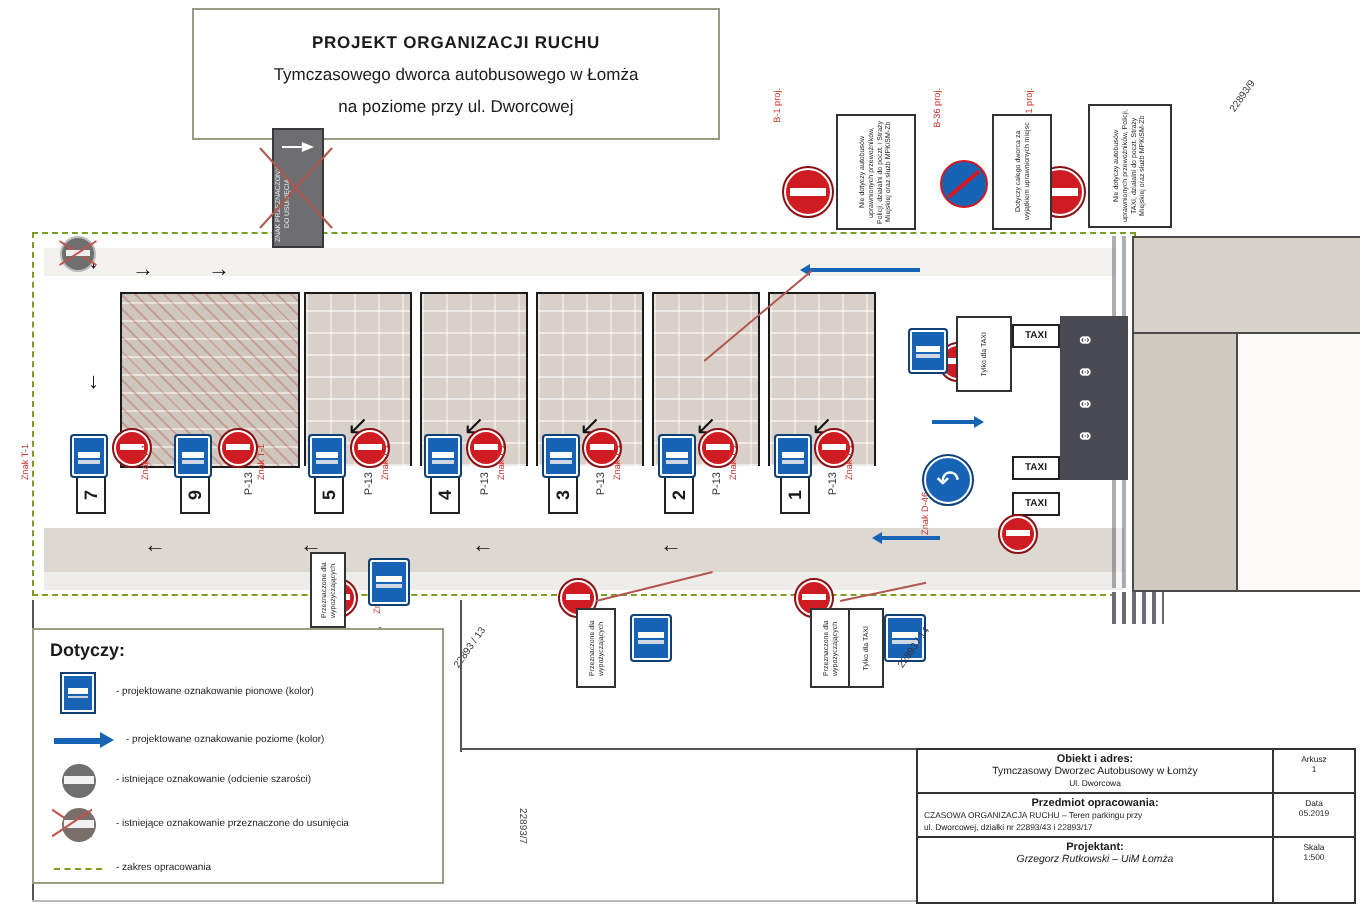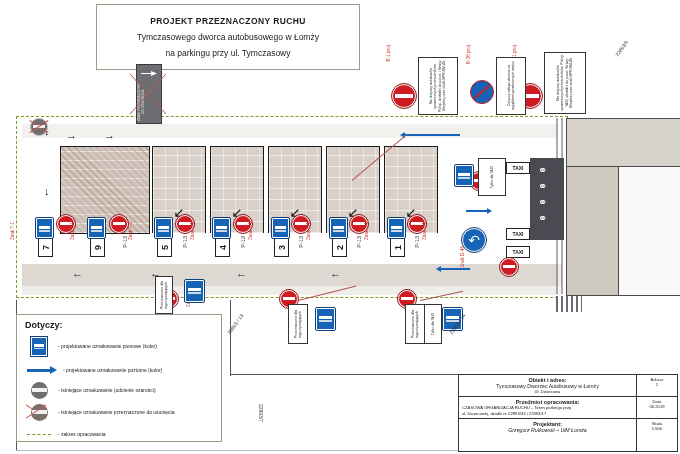--- a/index.html
+++ b/index.html
@@ -156,23 +156,23 @@
   .parcel-v{position:absolute;font-size:5px;color:#444;white-space:nowrap;
     writing-mode:vertical-rl;}
 
   
   .zebra{position:absolute;background:repeating-linear-gradient(90deg,#6b6b78 0 2px,#fff 2px 5px);}
 </style>
 </head>
 <body>
 
 <div class="abs" id="title-box">
-  <div class="t1">PROJEKT PRZEZNACZONY RUCHU</div>
-  <div class="t2">Tymczasowego dworca autobusowego w Łomży</div>
-  <div class="t3">na parkingu przy ul. Tymczasowy</div>
+  <div class="t1">PROJEKT ORGANIZACJI RUCHU</div>
+  <div class="t2">Tymczasowego dworca autobusowego w Łomża</div>
+  <div class="t3">na poziome przy ul. Dworcowej</div>
 </div>
 
 <div class="abs" id="canvas">
 
   <div class="abs scope" id="scope-box"></div>
 
   <div class="abs" id="road-top"></div>
   <div class="abs" id="road-main"></div>
   <div class="abs" id="road-lower"></div>
 

